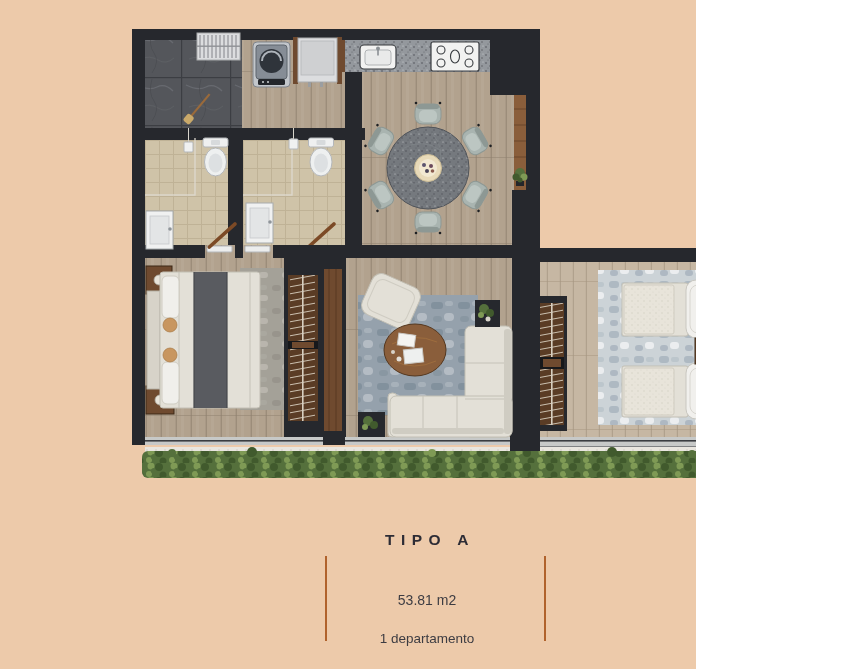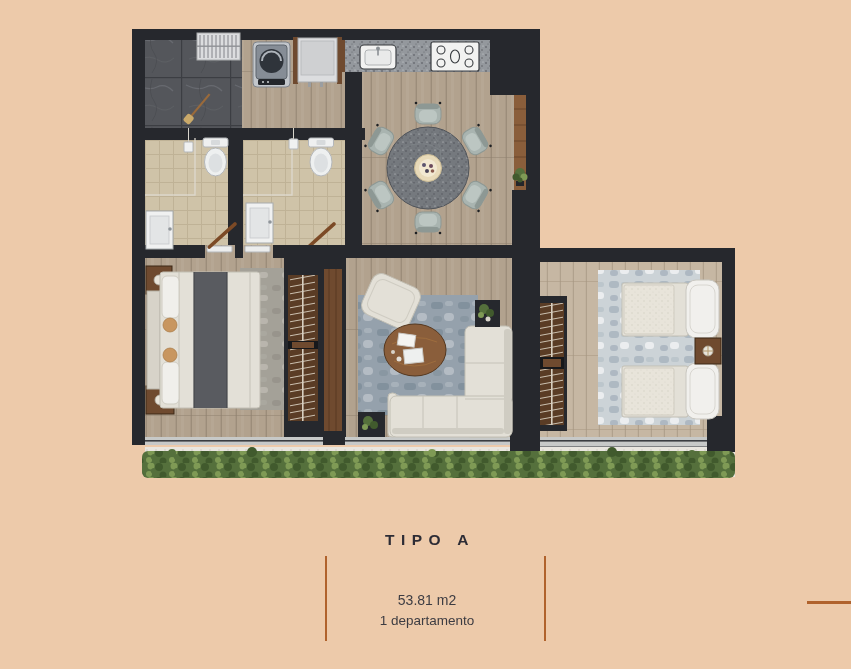--- a/index.html
+++ b/index.html
@@ -1,16 +1,16 @@
 <!DOCTYPE html>
 <html style="--bg: #edcaaa; --accent: #b0622c; --title-color: #2d2c35; --text-color: #3d3c42; --wall: #26282d; --wood: #b2a28e; --wood-line: #9c8d7a; --wood2: #c6b7a3; --wood2-line: #b0a18d; --stone: #54565b; --stone-grid: #3c3e43; --tile: #cfc3a8; --tile-line: #bfb296; --granite: #94989d; --granite-dark: #75797e; --granite-dot: #4e5257; --cream: #e3e0d7; --cream-shadow: #c2bfb4; --sage: #a9b4b0; --rug-blue: #95a1ac; --rug-blue-dark: #73828f; --rug-light-spot: #d3d8db; --rug-light: #ccd3d7; --rug-gray: #a4a198; --closet-wood: #5a3c25; --wood-brown: #6f4a2f; --wood-brown-light: #8a5e3b; --runner: #595b60; --track: #c7c9c8; --glass: #3a3d41; --gravel: #e9e6df; --gravel-dot: #cbc7bf; --plant: #55703c; --plant-dark: #415a2d; --plant-light: #7f9a55; --lamp: #e8e4da; --pillow-tan: #c8965f; --white: #f2f2f1;"><head>
 <meta charset="utf-8">
 <style>
   html,body{margin:0;padding:0;}
-  .page{position:relative;width:851px;height:669px;background:var(--bg,#edcaaa);overflow:hidden;
+  .page{position:relative;width:696px;height:669px;background:var(--bg,#edcaaa);overflow:hidden;
         font-family:"Liberation Sans",sans-serif;}
   .plan{position:absolute;left:132px;top:29px;width:605px;height:454px;margin:0;}
   .plan svg{display:block;width:605px;height:454px;}
 
   
   .wall{fill:var(--wall,#26282d);}
   .f-wood{fill:url(#woodP);}
   .f-wood2{fill:url(#wood2P);}
   .f-stone{fill:url(#stoneP);}
   .f-tile{fill:url(#tileP);}
@@ -51,21 +51,21 @@
   .seam{stroke:#c5c2b8;stroke-width:1;fill:none;}
   .plantpot{fill:#24262a;}
 
   
   .caption{position:absolute;left:277px;top:0;width:300px;height:669px;pointer-events:none;}
   .caption h2{position:absolute;top:531px;left:0;width:100%;margin:0;text-align:center;
       font-size:15.5px;font-weight:700;letter-spacing:6.5px;padding-left:6px;box-sizing:border-box;
       color:var(--title-color,#2d2c35);}
   .caption .area{position:absolute;top:592px;left:0;width:100%;margin:0;text-align:center;
       font-size:14px;color:var(--text-color,#3d3c42);}
-  .caption .units{position:absolute;top:613px;left:0;width:100%;margin:0;text-align:center;
+  .caption .units{position:absolute;top:631px;left:0;width:100%;margin:0;text-align:center;
       font-size:13.5px;color:var(--text-color,#3d3c42);}
   .divider{position:absolute;top:556px;width:2px;height:85px;background:var(--accent,#b0622c);}
   .divider-left{left:325px;}
   .divider-right{left:544px;}
   .edge-line{position:absolute;top:601px;left:807px;width:44px;height:2.5px;background:var(--accent,#b0622c);}
 </style>
 </head>
 <body>
 
 <div class="page">

